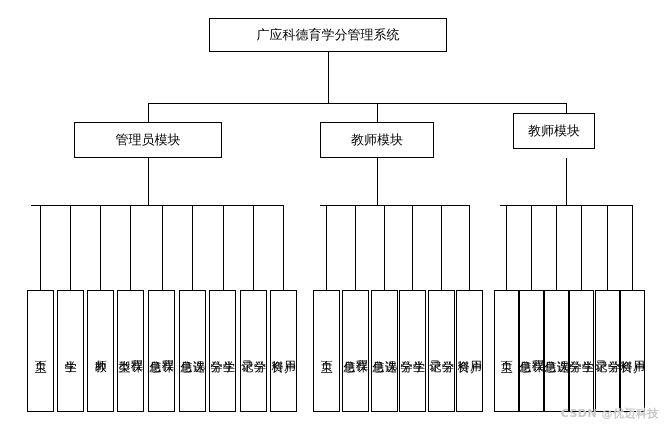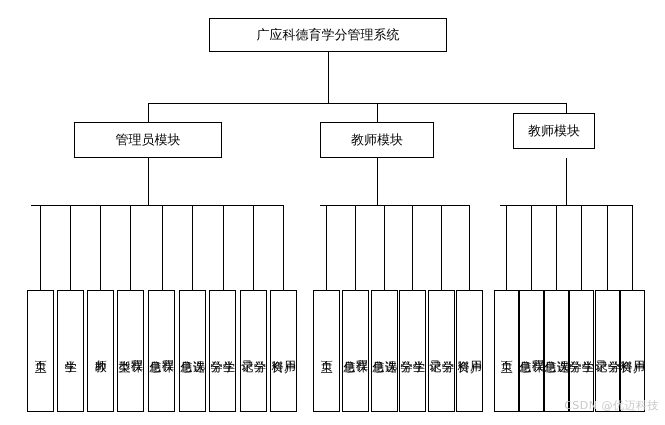--- a/index.html
+++ b/index.html
@@ -48,25 +48,26 @@
   }
   .line {
     position: absolute;
     background: #000000;
   }
   .hline { height: 1px; }
   .vline { width: 1px; }
   .watermark {
     position: absolute;
     right: 6px;
-    bottom: 12px;
+    bottom: 4px;
     font-size: 11px;
     color: #c9c9c9;
     letter-spacing: 0.5px;
     white-space: nowrap;
+    font-weight: bold;
   }
 </style>
 </head>
 <body>
 
 <div id="diagram">
 
   <div class="box" style="left:209px; top:18px; width:238px; height:34px;">广应科德育学分管理系统</div>
 
   <div class="line vline" style="left:328px; top:52px; width:1px; height:51px;"></div>

